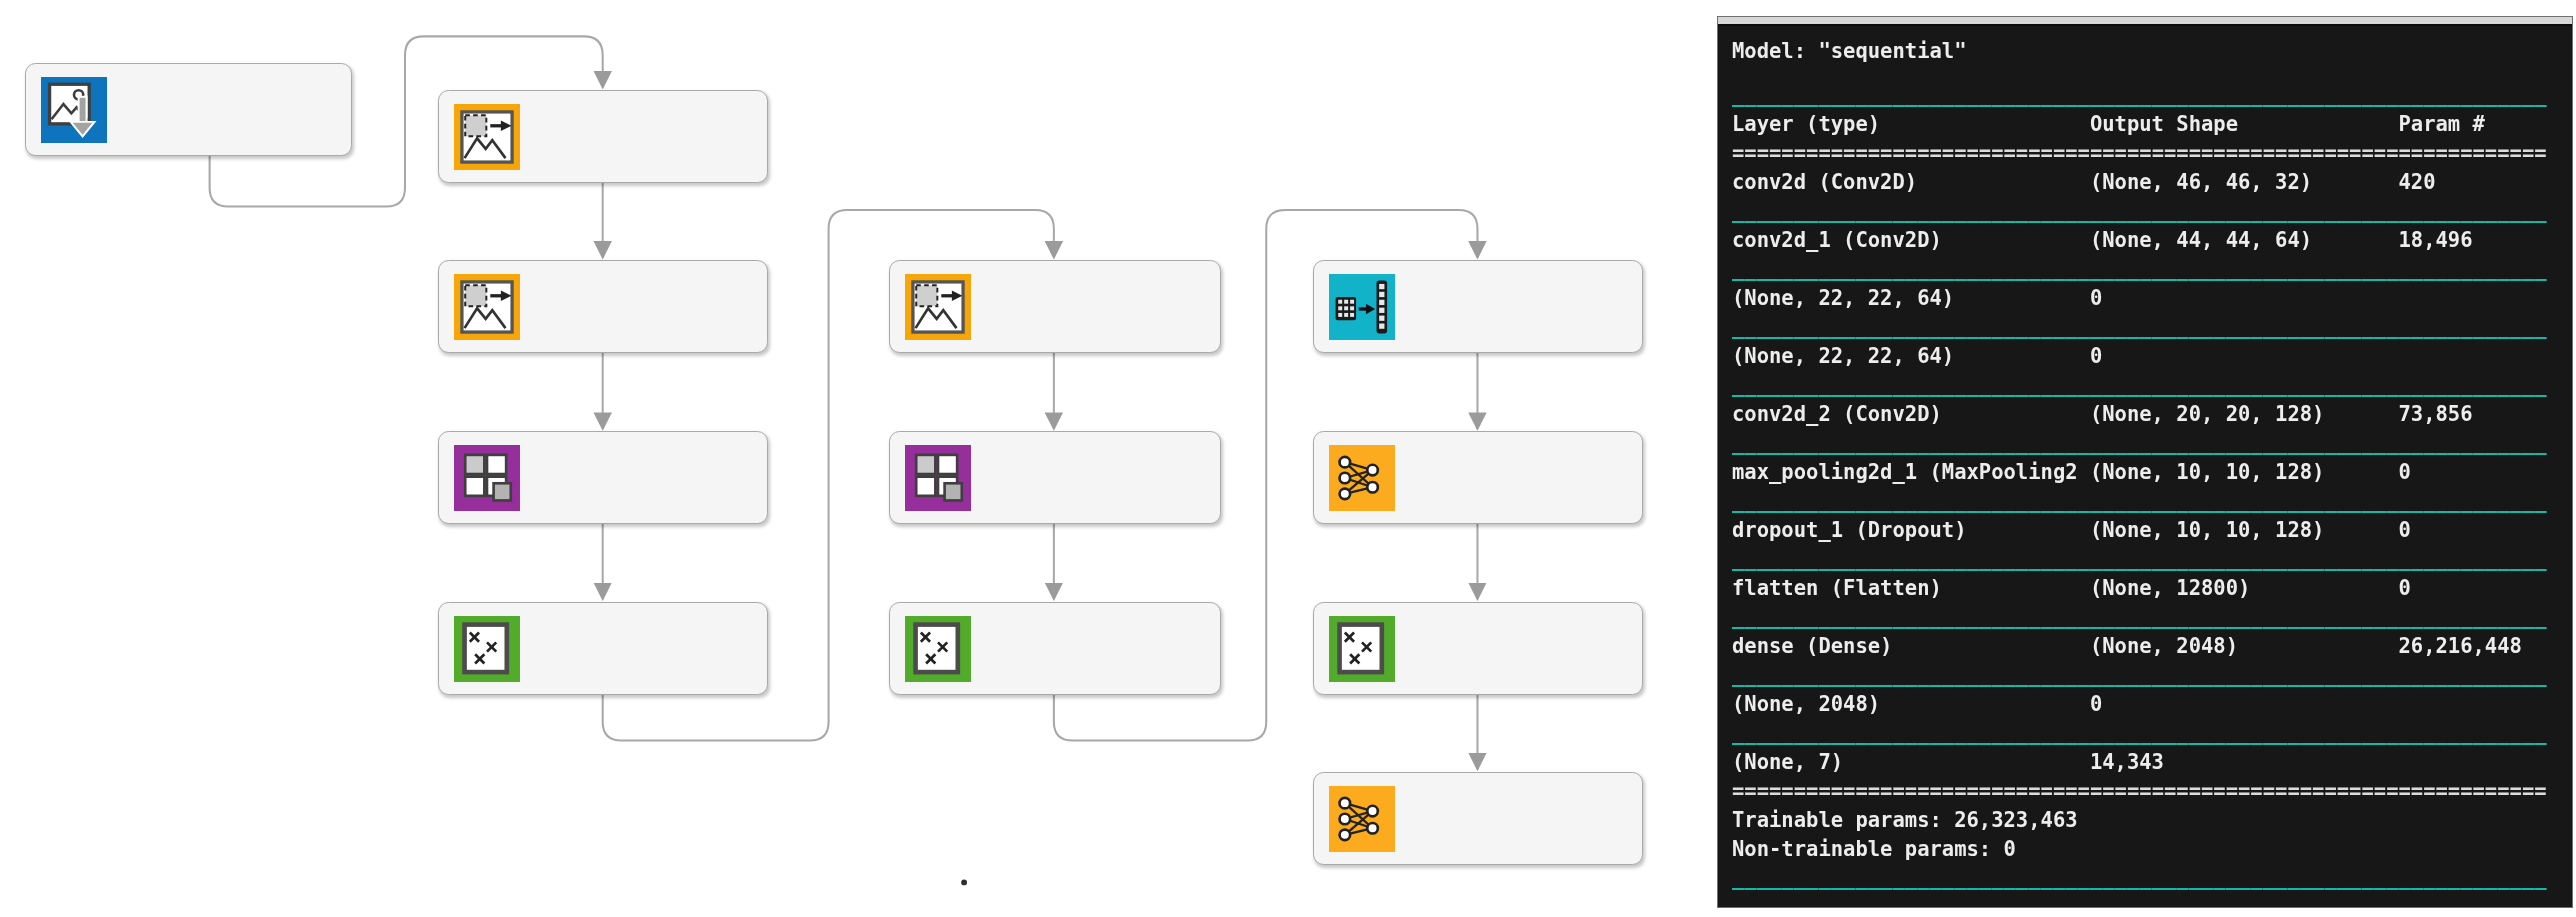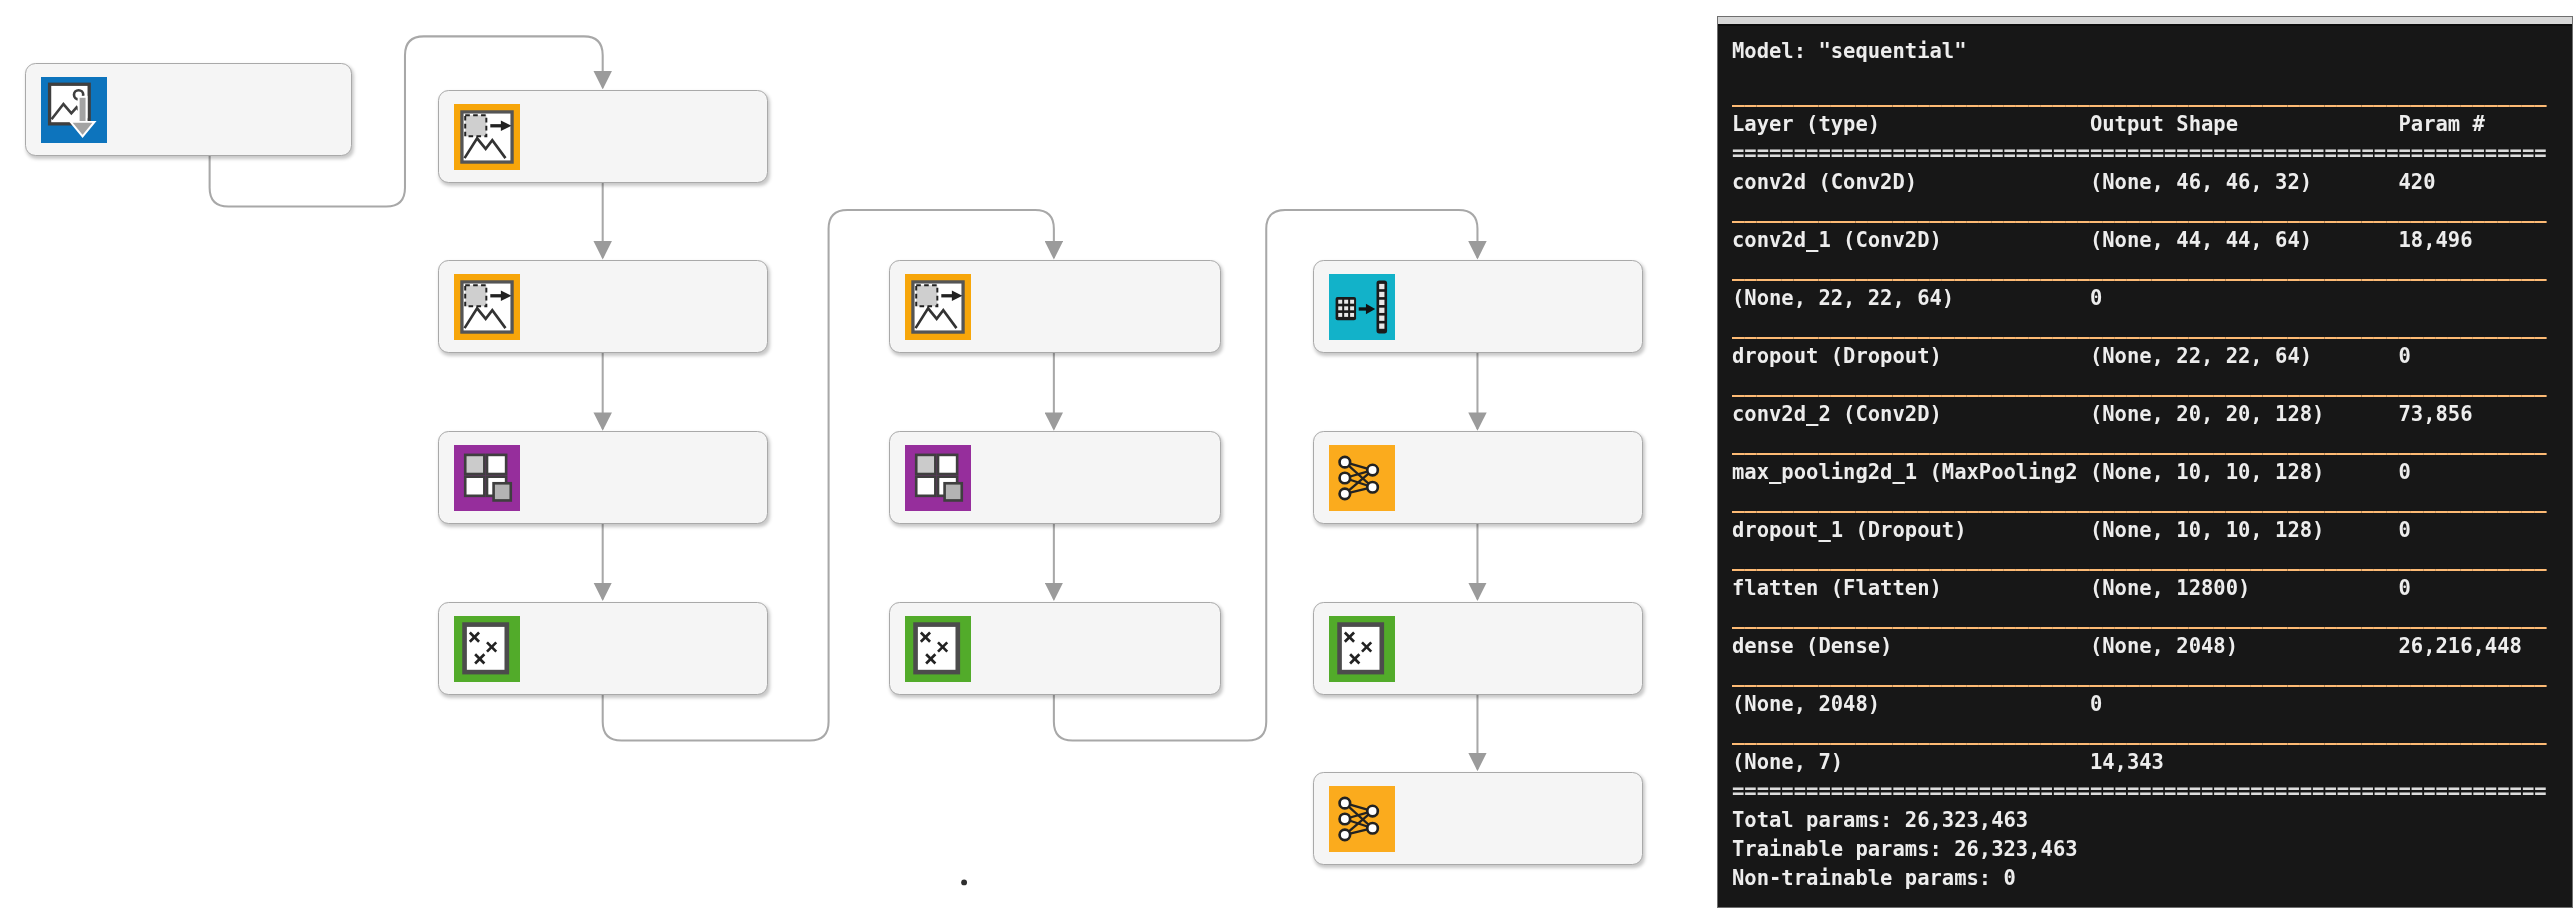--- a/index.html
+++ b/index.html
@@ -25,21 +25,21 @@
   }
   .titlebar{height:7px;background:#d7d7d7;border-bottom:2.9px solid #0c0c0c}
   .tcontent{
     padding:10.6px 14px 0 14px;height:calc(100% - 10px);box-sizing:border-box;overflow:hidden;
     font-family:"DejaVu Sans Mono",monospace;font-weight:700;font-size:20.5px;color:#ededed;
   }
   .tline{height:29px;line-height:29px;white-space:pre;overflow:hidden}
   .t-title{margin-bottom:15.3px}
   .trow{display:grid;grid-template-columns:29ch 25ch 1fr}
   .trow span{overflow:hidden;white-space:pre}
-  .sep-thin{color:#fdba74}
+  .sep-thin{color:#14b8a6}
   .sep-thick{color:#dcdcdc}
 </style>
 </head>
 <body>
 
 <div id="layer-graph" style="position:absolute;left:0;top:0;width:1717px;height:917px;">
   <svg id="edge-layer" width="1717" height="917" viewBox="0 0 2926 1563">
     <defs>
       <marker id="arrow" viewBox="0 0 10 10" refX="8.6" refY="5" markerWidth="9" markerHeight="9" orient="auto-start-reverse">
         <path d="M0,0 L10,5 L0,10 z" fill="#9b9b9b"></path>
@@ -313,36 +313,35 @@
     <div id="terminal-lines">
         <div class="tline sep-thin">__________________________________________________________________</div>
         <div class="tline trow"><span>Layer (type)</span><span>Output Shape</span><span>Param #</span></div>
         <div class="tline sep-thick">==================================================================</div>
         <div class="tline trow"><span>conv2d (Conv2D)</span><span>(None, 46, 46, 32)</span><span>420</span></div>
         <div class="tline sep-thin">__________________________________________________________________</div>
         <div class="tline trow"><span>conv2d_1 (Conv2D)</span><span>(None, 44, 44, 64)</span><span>18,496</span></div>
         <div class="tline sep-thin">__________________________________________________________________</div>
         <div class="tline trow"><span>(None, 22, 22, 64)</span><span>0</span></div>
         <div class="tline sep-thin">__________________________________________________________________</div>
-        <div class="tline trow"><span>dropout (Dropout)</span><span>(None, 22, 22, 64)</span><span>0</span></div>
+        <div class="tline trow"><span>(None, 22, 22, 64)</span><span>0</span></div>
         <div class="tline sep-thin">__________________________________________________________________</div>
         <div class="tline trow"><span>conv2d_2 (Conv2D)</span><span>(None, 20, 20, 128)</span><span>73,856</span></div>
         <div class="tline sep-thin">__________________________________________________________________</div>
         <div class="tline trow"><span>max_pooling2d_1 (MaxPooling2</span><span>(None, 10, 10, 128)</span><span>0</span></div>
         <div class="tline sep-thin">__________________________________________________________________</div>
         <div class="tline trow"><span>dropout_1 (Dropout)</span><span>(None, 10, 10, 128)</span><span>0</span></div>
         <div class="tline sep-thin">__________________________________________________________________</div>
         <div class="tline trow"><span>flatten (Flatten)</span><span>(None, 12800)</span><span>0</span></div>
         <div class="tline sep-thin">__________________________________________________________________</div>
         <div class="tline trow"><span>dense (Dense)</span><span>(None, 2048)</span><span>26,216,448</span></div>
         <div class="tline sep-thin">__________________________________________________________________</div>
         <div class="tline trow"><span>(None, 2048)</span><span>0</span></div>
         <div class="tline sep-thin">__________________________________________________________________</div>
         <div class="tline trow"><span>(None, 7)</span><span>14,343</span></div>
         <div class="tline sep-thick">==================================================================</div>
-        <div class="tline ">Total params: 26,323,463</div>
         <div class="tline ">Trainable params: 26,323,463</div>
         <div class="tline ">Non-trainable params: 0</div>
         <div class="tline sep-thin">__________________________________________________________________</div>
       </div>
   </div>
 </div>
 
 
 </body></html>

